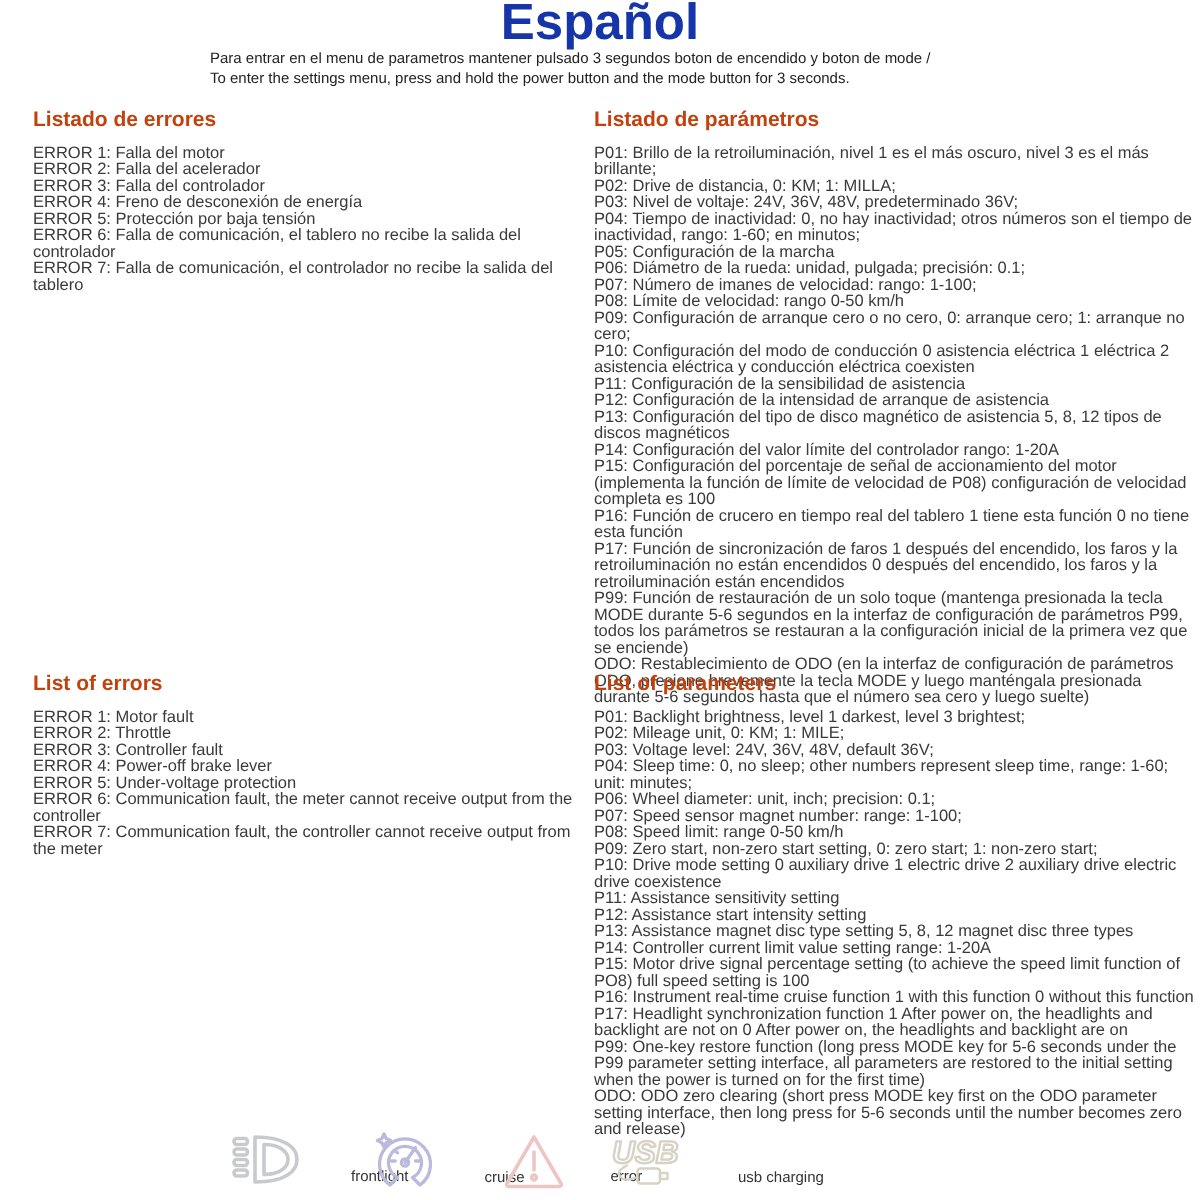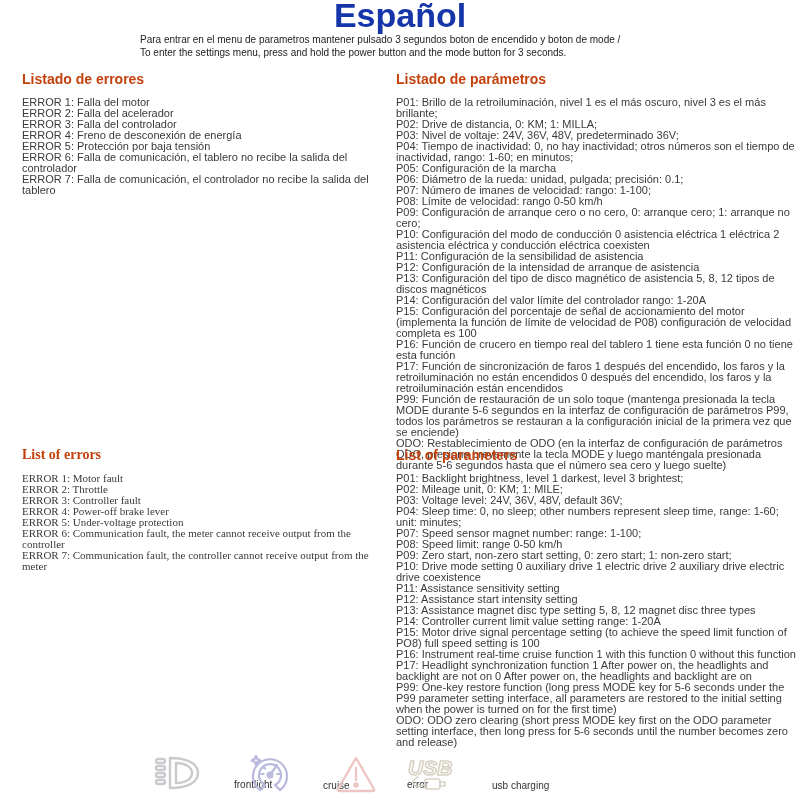--- a/index.html
+++ b/index.html
@@ -11,21 +11,21 @@
     position:absolute;top:-4px;left:0;width:800px;text-align:center;
     margin:0;font-size:34px;font-weight:bold;color:#1535a8;letter-spacing:0px;
   }
   .subtitle{
     position:absolute;top:33px;left:140px;width:560px;
     font-size:10px;line-height:13px;color:#222222;
   }
   .section{position:absolute;}
   .sec-es-errors{left:22px;top:68px;width:368px;}
   .sec-es-params{left:396px;top:68px;width:400px;}
-  .sec-en-errors{left:22px;top:444px;width:368px;font-family:Liberation Serif, serif;}
+  .sec-en-errors{left:22px;top:444px;width:368px;}
   .sec-en-params{left:396px;top:444px;width:400px;}
   .red-heading{
     margin:0 0 7px 0;font-size:14px;font-weight:bold;color:#c2410c;line-height:22px;
   }
   .list{font-size:11px;line-height:11px;color:#3a3a3a;}
   .list .line{margin:0;}
   .icons-row{position:absolute;left:0;top:750px;width:800px;height:46px;}
   .icon-group{position:absolute;display:flex;align-items:flex-end;}
   .icon-group svg{display:block;}
   .icon-label{
@@ -99,20 +99,21 @@
       </div>
   </section>
 
   <section class="section sec-en-params">
     <h2 class="red-heading">List of parameters</h2>
     <div class="list">
         <div class="line">P01: Backlight brightness, level 1 darkest, level 3 brightest;</div>
         <div class="line">P02: Mileage unit, 0: KM; 1: MILE;</div>
         <div class="line">P03: Voltage level: 24V, 36V, 48V, default 36V;</div>
         <div class="line">P04: Sleep time: 0, no sleep; other numbers represent sleep time, range: 1-60; unit: minutes;</div>
+        <div class="line">P06: Wheel diameter: unit, inch; precision: 0.1;</div>
         <div class="line">P07: Speed sensor magnet number: range: 1-100;</div>
         <div class="line">P08: Speed limit: range 0-50 km/h</div>
         <div class="line">P09: Zero start, non-zero start setting, 0: zero start; 1: non-zero start;</div>
         <div class="line">P10: Drive mode setting 0 auxiliary drive 1 electric drive 2 auxiliary drive electric drive coexistence</div>
         <div class="line">P11: Assistance sensitivity setting</div>
         <div class="line">P12: Assistance start intensity setting</div>
         <div class="line">P13: Assistance magnet disc type setting 5, 8, 12 magnet disc three types</div>
         <div class="line">P14: Controller current limit value setting range: 1-20A</div>
         <div class="line">P15: Motor drive signal percentage setting (to achieve the speed limit function of PO8) full speed setting is 100</div>
         <div class="line">P16: Instrument real-time cruise function 1 with this function 0 without this function</div>

